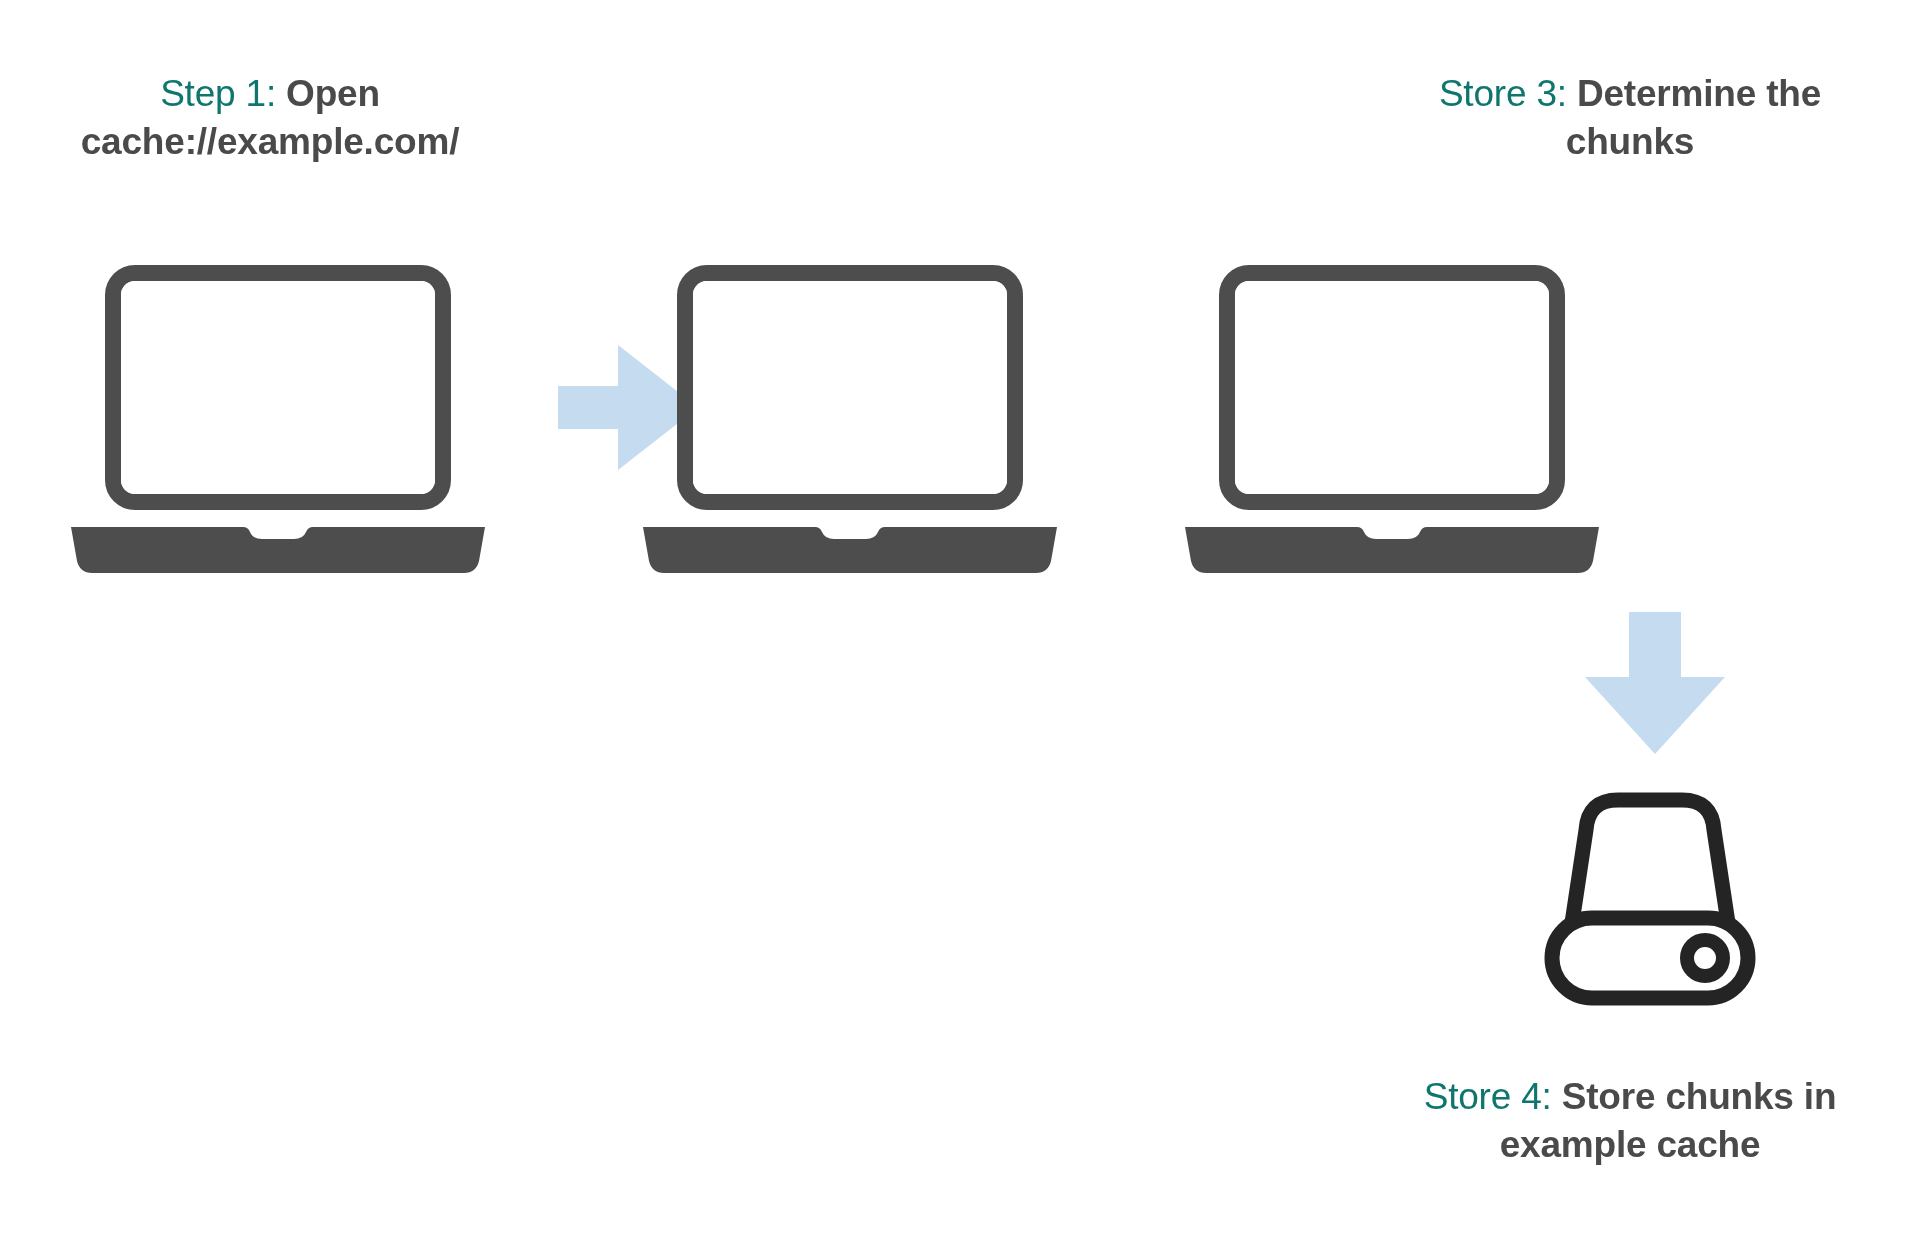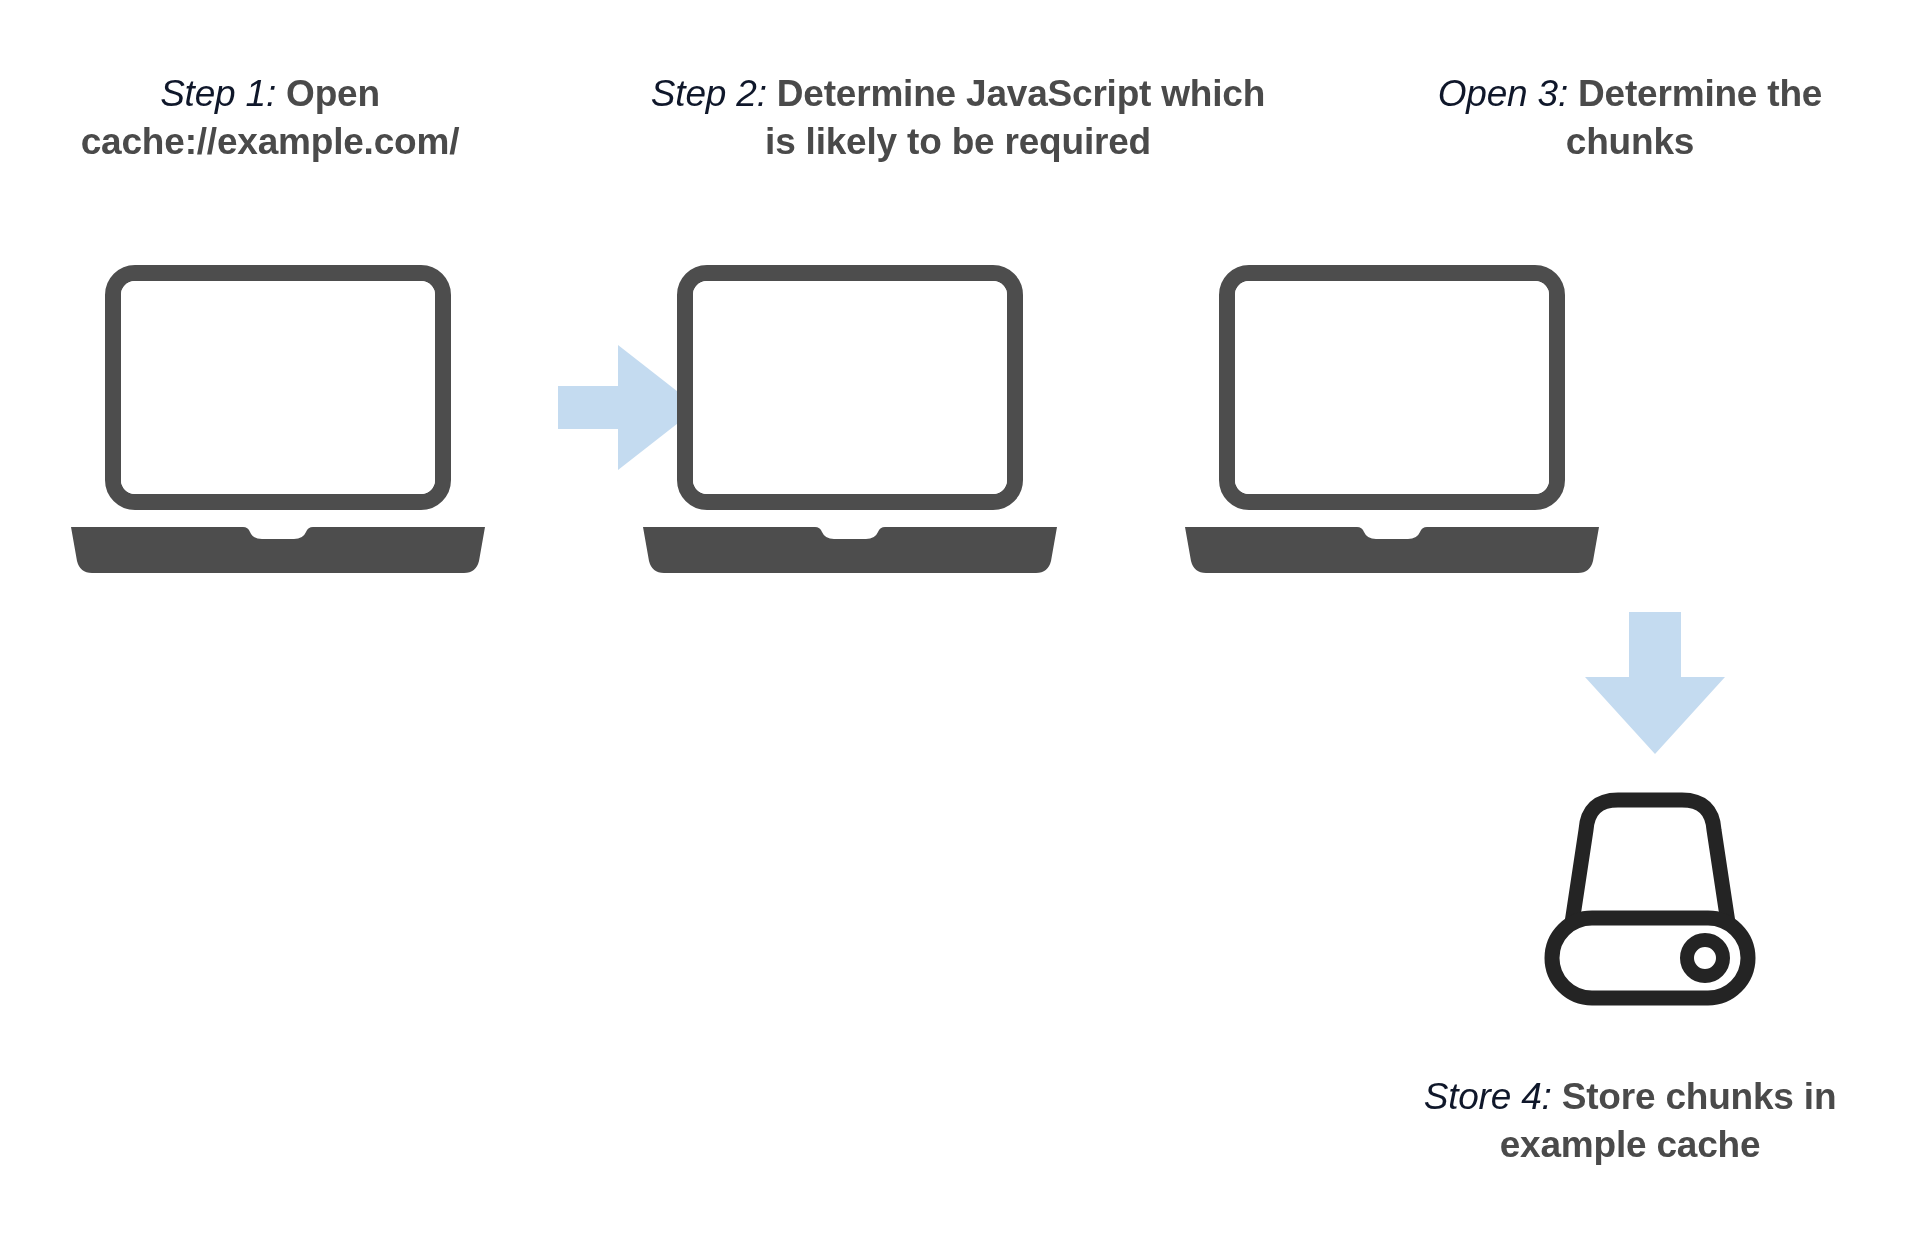--- a/index.html
+++ b/index.html
@@ -22,23 +22,22 @@
   
   .caption {
     position: absolute;
     text-align: center;
     line-height: 1.30;
     font-size: 37px;
     letter-spacing: -0.2px;
     white-space: normal;
   }
   .caption .step-prefix {
-    color: #0f172a;
+    color: #0f766e;
     font-weight: 400;
-    font-style: italic;
   }
   .caption .step-text {
     color: #4a4a4a;
     font-weight: 700;
   }
 
   #caption-1 { left: 10px;   top: 70px;  width: 520px; }
   #caption-2 { left: 648px;  top: 70px;  width: 620px; }
   #caption-3 { left: 1370px; top: 70px;  width: 520px; }
   #caption-4 { left: 1370px; top: 1073px; width: 520px; }
@@ -99,26 +98,23 @@
 </style>
 </head>
 <body>
 
 <div id="canvas">
 
   <div class="caption" id="caption-1">
     <span class="step-prefix">Step 1: </span><span class="step-text">Open cache://example.com/</span>
   </div>
 
-  <div class="caption" id="caption-2">
-    <span class="step-prefix">Step 2: </span><span class="step-text">Determine JavaScript which is likely to be required</span>
-  </div>
 
   <div class="caption" id="caption-3">
-    <span class="step-prefix">Open 3: </span><span class="step-text">Determine the chunks</span>
+    <span class="step-prefix">Store 3: </span><span class="step-text">Determine the chunks</span>
   </div>
 
   <div class="caption" id="caption-4">
     <span class="step-prefix">Store 4: </span><span class="step-text">Store chunks in example cache</span>
   </div>
 
   <div class="laptop" id="laptop-1">
     <div class="screen"></div>
     <svg class="base" viewBox="0 0 420 46" xmlns="http://www.w3.org/2000/svg">
       <path d="M3,0 L175,0 Q180,0 182,5 Q185,12 194,12 L226,12 Q235,12 238,5 Q240,0 245,0 L417,0 L411,34 Q408,46 396,46 L24,46 Q12,46 9,34 Z" fill="#4d4d4d"></path>

